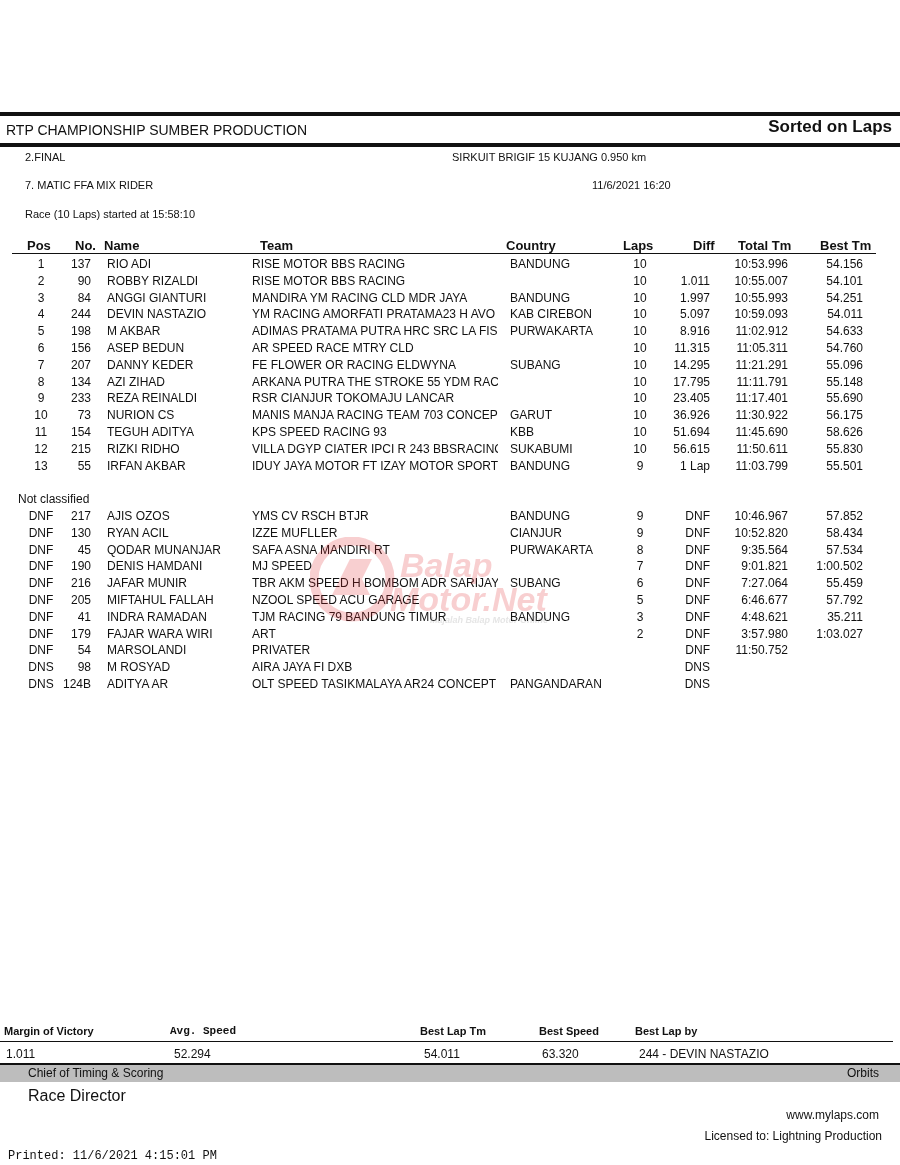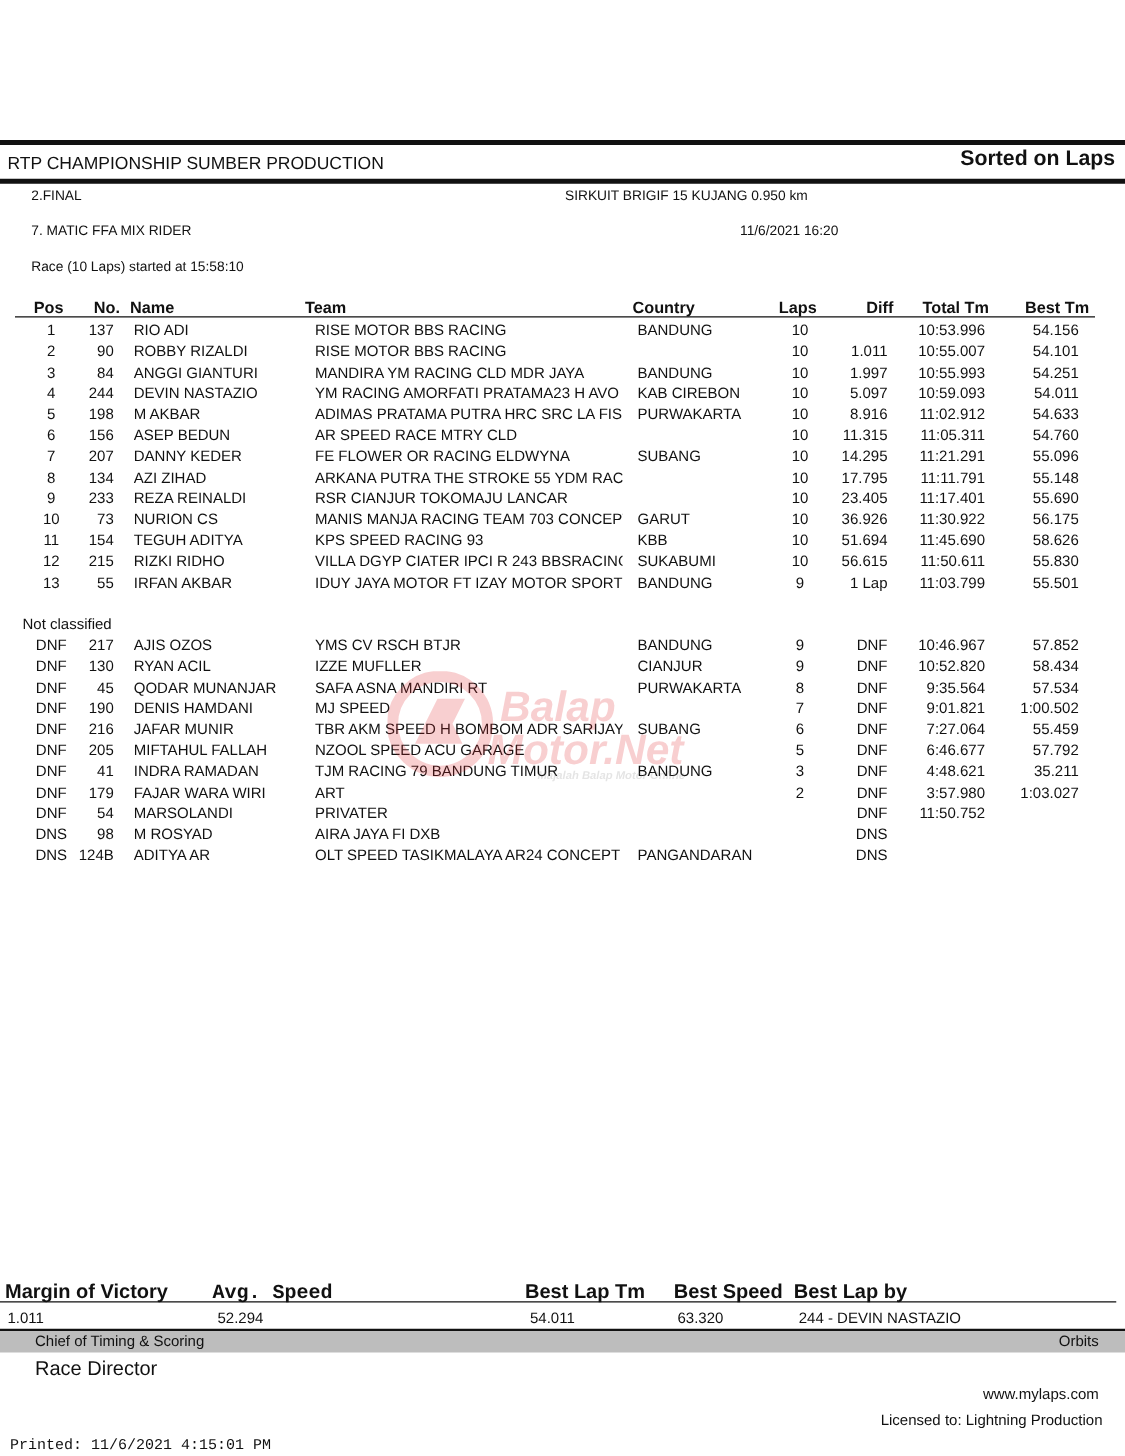--- a/index.html
+++ b/index.html
@@ -17,42 +17,42 @@
   .c-pos { left:18px; width:46px; text-align:center; }
   .c-no { left:60px; width:31px; text-align:right; }
   .c-name { left:107px; width:140px; }
   .c-team { left:252px; width:246px; }
   .c-country { left:510px; width:100px; }
   .c-laps { left:620px; width:40px; text-align:center; }
   .c-diff { left:660px; width:50px; text-align:right; }
   .c-total { left:720px; width:68px; text-align:right; }
   .c-best { left:800px; width:63px; text-align:right; }
   .notclass { position:absolute; left:18px; top:492px; font-size:12px; }
-  .sumhdr { position:absolute; top:1025px; font-weight:bold; font-size:16px; }
+  .sumhdr { position:absolute; top:1025px; font-weight:bold; font-size:11px; }
   .sumval { position:absolute; top:1047px; font-size:12px; }
   .greybar { position:absolute; left:0; top:1065px; width:900px; height:17px; background:#bdbdbd; }
   .watermark { position:absolute; left:310px; top:537px; width:300px; height:90px; opacity:0.22; pointer-events:none; }
 </style>
 </head>
 <body>
 
 <div class="rule-thick" style="top:112px;"></div>
 <div class="abs title" style="left:6px; top:122px;">RTP CHAMPIONSHIP SUMBER PRODUCTION</div>
 <div class="abs sorted" style="right:8px; top:117px;">Sorted on Laps</div>
 <div class="rule-thick" style="top:143px;"></div>
 <div class="abs sub" style="left:25px; top:151px;">2.FINAL</div>
 <div class="abs sub" style="left:452px; top:151px;">SIRKUIT BRIGIF 15 KUJANG 0.950 km</div>
 <div class="abs sub" style="left:25px; top:179px;">7. MATIC FFA MIX RIDER</div>
 <div class="abs sub" style="left:592px; top:179px;">11/6/2021 16:20</div>
 <div class="abs sub" style="left:25px; top:208px;">Race (10 Laps) started at 15:58:10</div>
 
 <div class="hdr" style="left:27px;">Pos</div>
 <div class="hdr" style="left:75px;">No.</div>
 <div class="hdr" style="left:104px;">Name</div>
-<div class="hdr" style="left:244px;">Team</div>
+<div class="hdr" style="left:260px;">Team</div>
 <div class="hdr" style="left:506px;">Country</div>
 <div class="hdr" style="left:623px;">Laps</div>
 <div class="hdr" style="left:693px;">Diff</div>
 <div class="hdr" style="left:738px;">Total Tm</div>
 <div class="hdr" style="left:820px;">Best Tm</div>
 <div class="rule-thin" style="left:12px; width:864px; top:253px;"></div>
 
 <div id="classified">
     <div class="row" style="top: 257px;">
       <span class="c-pos">1</span>

